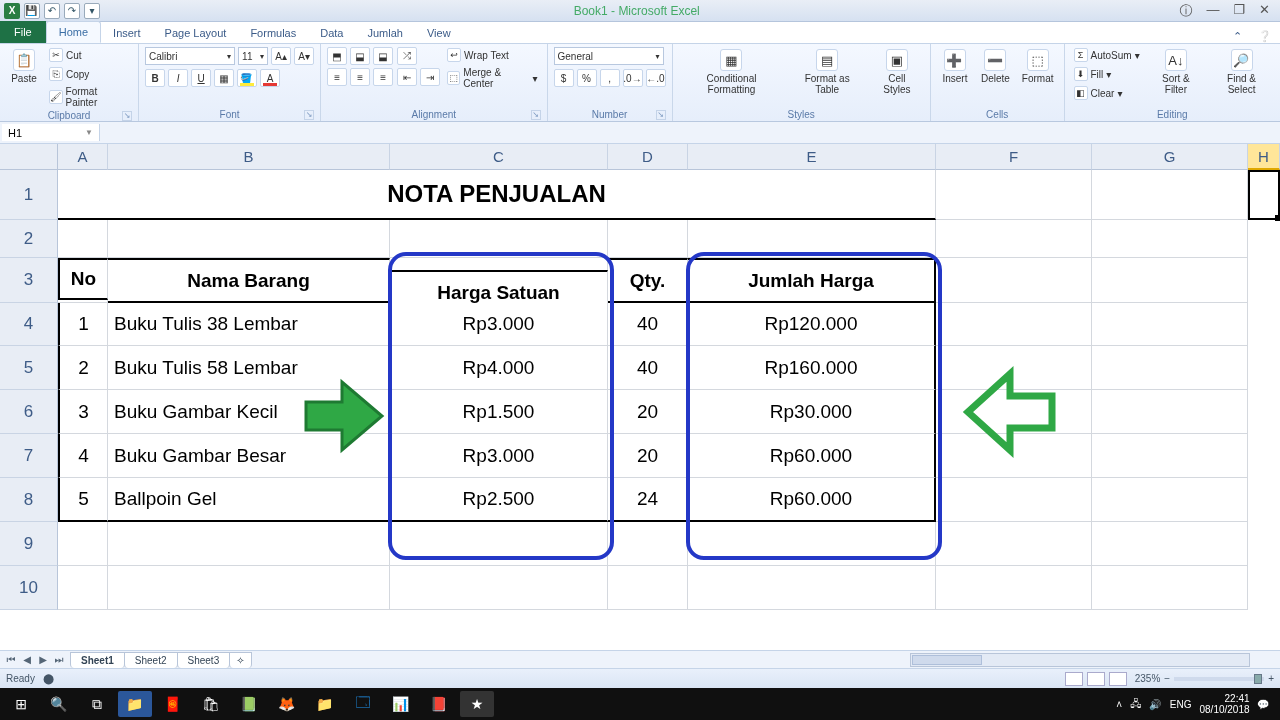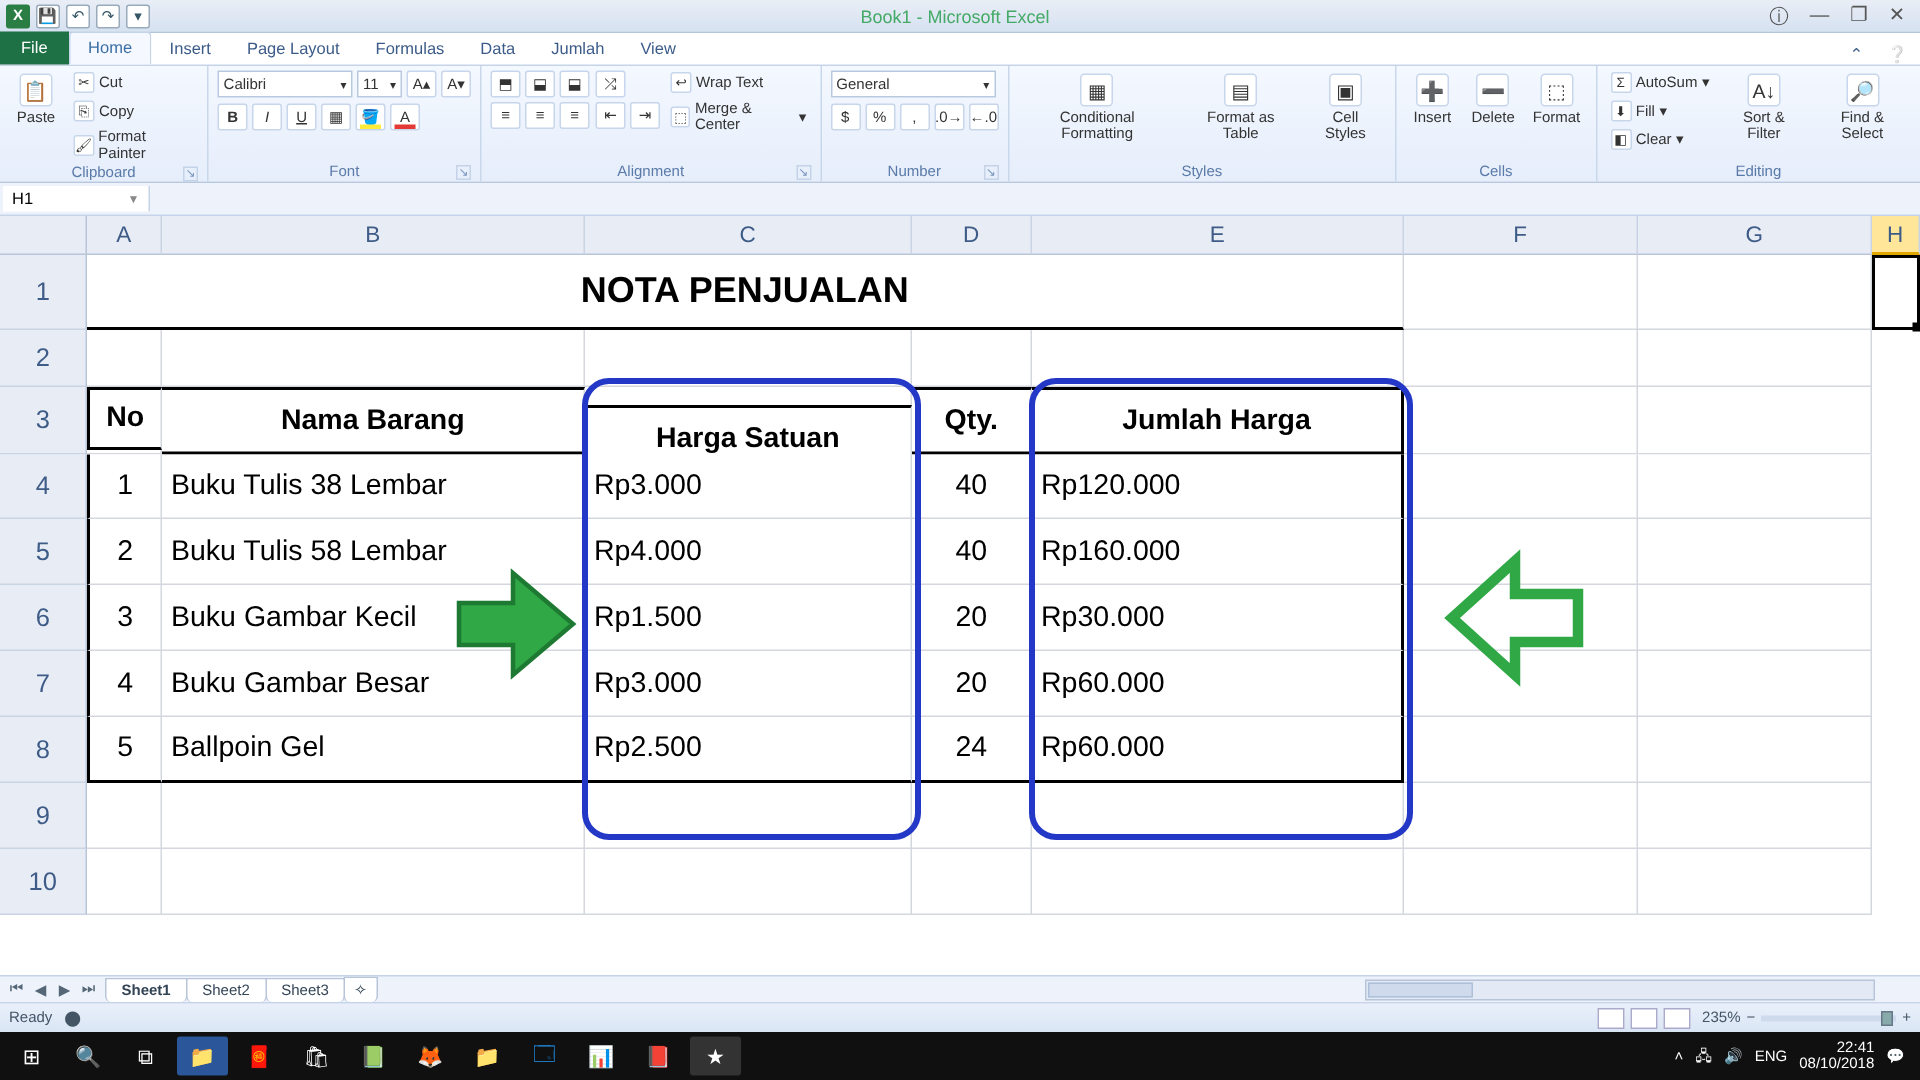--- a/index.html
+++ b/index.html
@@ -56,21 +56,21 @@
 .rowheads .rh{background:#e8edf5; border-bottom:1px solid #c9d4e4; border-right:1px solid #b8c5d9; display:flex; align-items:center; justify-content:center; font-size:17px; color:#3e5c87;}
 .cells{position:absolute; left:58px; top:26px;}
 .cell{position:absolute; border-right:1px solid #d4d8de; border-bottom:1px solid #d4d8de; display:flex; align-items:center; padding:0 6px; font-size:19px; background:#fff; white-space:nowrap; overflow:hidden;}
 .cell.center{justify-content:center;}
 .cell.bold{font-weight:600;}
 .cell.mtitle{font-size:24px; font-weight:700; justify-content:center; border-bottom:2px solid #000;}
 .cell.btop{border-top:2px solid #000;}
 .cell.bbot{border-bottom:2px solid #000;}
 .cell.bleft{border-left:2px solid #000;}
 .cell.bright{border-right:2px solid #000;}
-.rp{display:flex; width:100%; justify-content:flex-start;}
+.rp{display:flex; width:100%; justify-content:center;}
 .highlight{position:absolute; border:4px solid #2438c7; border-radius:18px; pointer-events:none;}
 .activecell{position:absolute; border:2px solid #000; pointer-events:none;}
 .activecell::after{content:''; position:absolute; right:-3px; bottom:-3px; width:6px; height:6px; background:#000;}
 
 
 .arrow-right{position:absolute; pointer-events:none;}
 .arrow-left{position:absolute; pointer-events:none;}
 
 
 .sheettabs{height:18px; background:#eef3fb; display:flex; align-items:center; font-size:10px; border-top:1px solid #c5d4e8;}

